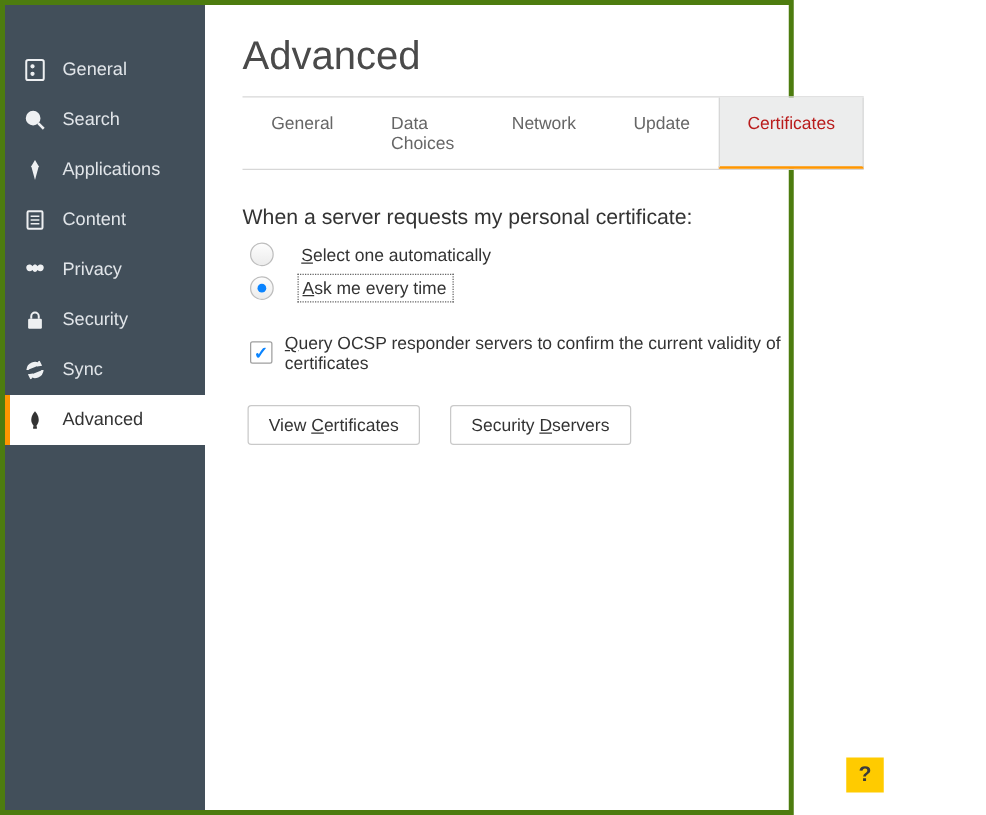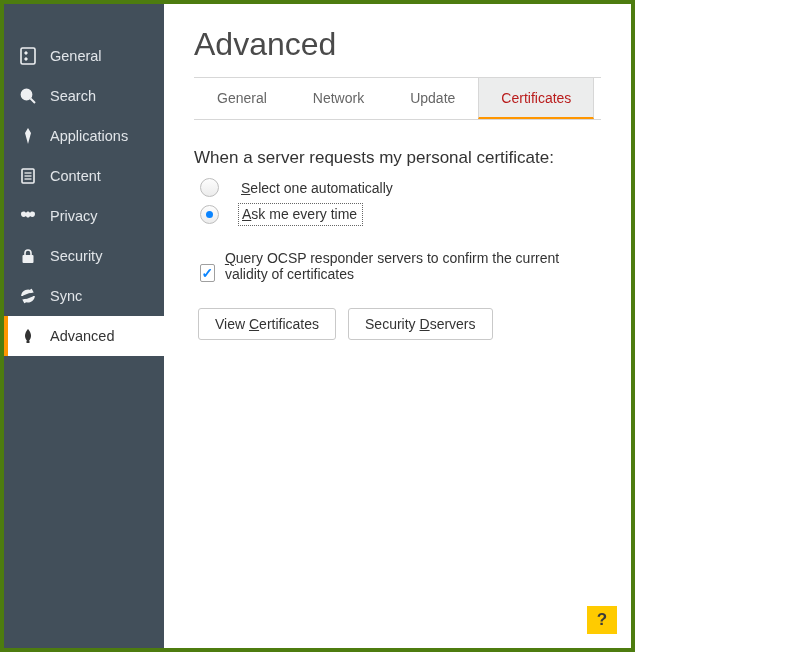--- a/index.html
+++ b/index.html
@@ -109,37 +109,37 @@
     width: 7px; height: 7px;
     background: #0a84ff;
     border-radius: 50%;
   }
   .radio-label { font-size: 14px; }
   .radio-label .ul { text-decoration: underline; }
   .focus-ring { outline: 1px dotted #666; outline-offset: 2px; padding: 0 3px 1px 1px; }
 
   .check-row {
     display: flex;
-    align-items: flex-end;
+    align-items: center;
     gap: 10px;
     margin-top: 26px;
     padding-left: 6px;
   }
   .checkbox {
     width: 16px; height: 16px;
     border: 1px solid #9f9f9f;
     border-radius: 2px;
     background: #fff;
     display: flex; align-items: center; justify-content: center;
     font-size: 14px; color: #0a84ff; line-height: 1;
   }
   .checkbox::after { content: "✓"; font-weight: bold; }
   .check-label .ul { text-decoration: underline; }
 
-  .button-row { display: flex; gap: 12px; margin-top: 26px; padding-left: 4px; }
+  .button-row { display: flex; gap: 24px; margin-top: 26px; padding-left: 4px; }
   .btn {
     padding: 7px 16px;
     background: #fff;
     border: 1px solid #c9c9c9;
     border-radius: 3px;
     font-size: 14px;
     cursor: pointer;
   }
   .btn .ul { text-decoration: underline; }
 
@@ -235,20 +235,21 @@
       </span>
       <span>Advanced</span>
     </div>
   </div>
 
   <div class="main">
     <div class="page-title">Advanced</div>
     <hr class="divider">
     <div class="tabs">
       <div class="tab">General</div>
+      <div class="tab">Data Choices</div>
       <div class="tab">Network</div>
       <div class="tab">Update</div>
       <div class="tab active">Certificates</div>
     </div>
 
     <div class="content">
       <div class="section-label">When a server requests my personal certificate:</div>
 
       <div class="radio-row">
         <div class="radio"></div>

